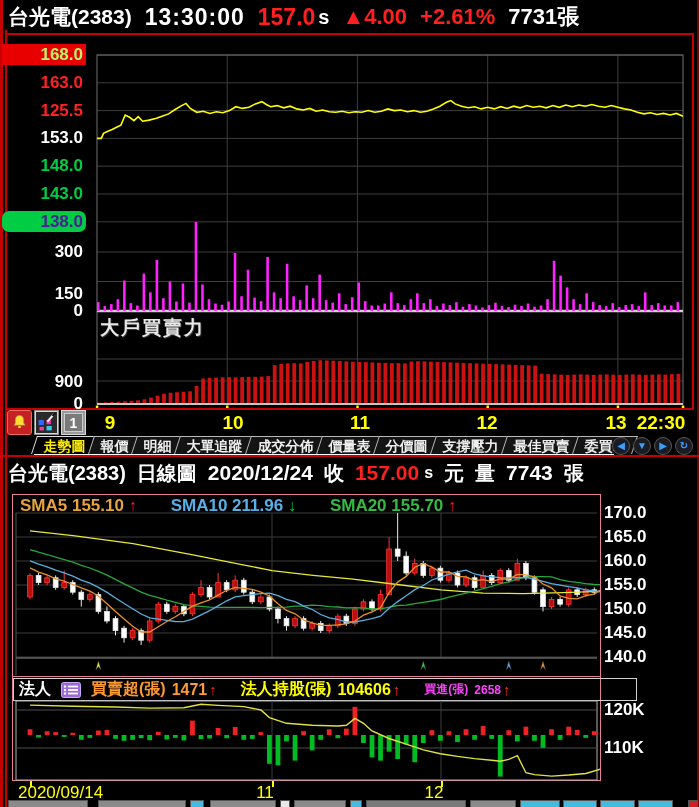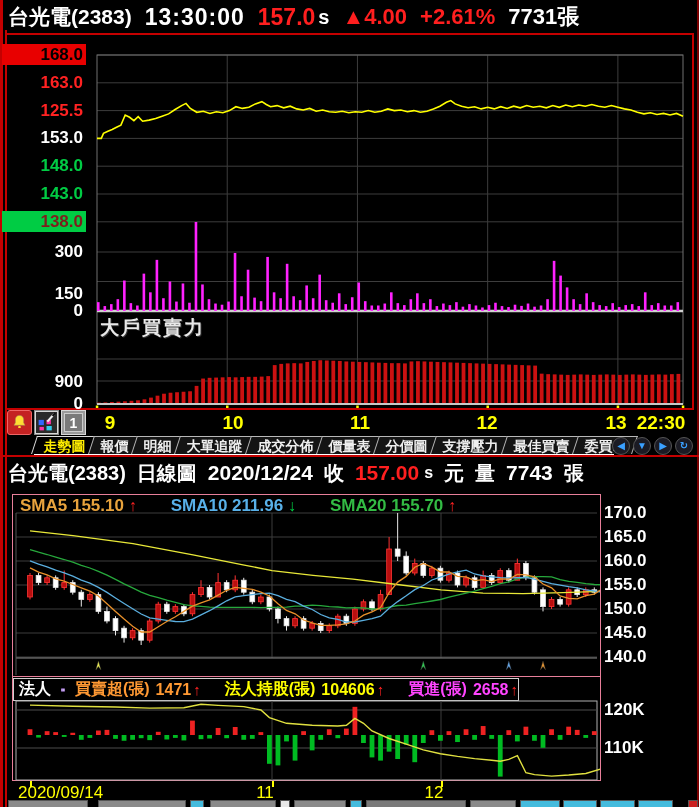--- a/index.html
+++ b/index.html
@@ -19,25 +19,25 @@
   #header1 .t  { color:#fff; font-size:21px; font-weight:bold; }
   #header1 .tm { color:#fff; font-size:23px; font-weight:bold; letter-spacing:1px; }
   #header1 .pr { color:#ff1f1f; font-size:23px; font-weight:bold; }
   #header1 .sfx{ color:#fff; font-size:20px; font-weight:bold; margin-left:-10px; }
   #header1 .chg{ color:#ff1f1f; font-size:22px; font-weight:bold; }
   #header1 .vol{ color:#fff; font-size:22px; font-weight:bold; }
 
   #chart-frame { left:5px; top:33px; width:689px; height:377px; border:2px solid #c40000; background:#000; }
 
   .axis-label { position:absolute; width:84px; text-align:right; padding:0 3px 0 0; font-size:17px; font-weight:bold; height:21px; line-height:21px; }
-  .axis-label.limit-up { color:#000000; background:#e80000;text-align:right; }
+  .axis-label.limit-up { color:#bef264; background:#e80000;text-align:right; }
   .axis-label.up { color:#ff2222; }
   .axis-label.flat { color:#fff; }
   .axis-label.down { color:#00cc44; }
-  .axis-label.limit-down { color:#7f1d1d; background:#00cc44; }
+  .axis-label.limit-down { color:#4c1d95; background:#00cc44;border-radius:7px; }
   .axis-label.wht { color:#fff; }
 
   #big-label { left:100px; top:315px; color:#e8e8e8; font-size:19px; font-weight:bold; letter-spacing:2px; text-shadow:1px 1px 0 #333; }
 
   .time-label { position:absolute; top:412px; transform:translateX(-50%); color:#ffff00; font-size:19px; font-weight:bold; white-space:nowrap; }
 
   
   #toolbar-icons { left:7px; top:410px; display:flex; gap:2px; }
   .tool-icon { width:25px; height:25px; display:flex; align-items:center; justify-content:center; }
   #icon-bell { background:#c42222; border:1px solid #e66; border-radius:3px; }
@@ -63,25 +63,25 @@
   #header2 .r  { color:#ff1f1f; font-size:21px; font-weight:bold; }
   #header2 .s  { color:#fff; font-size:16px; font-weight:bold; margin-left:-6px; }
 
   #pink-frame { left:12px; top:494px; width:589px; height:287px; border:1px solid #e87f9a; }
   #pink-divider { left:12px; top:676px; width:589px; height:1px; background:#e87f9a; }
 
   #sma-legend { left:20px; top:496px; height:20px; display:flex; gap:34px; white-space:nowrap; }
   #sma-legend .item { font-size:17px; font-weight:bold; }
   #sma-legend .dir { font-size:16px; }
 
-  #inst-box { left:13px; top:678px; width:506px; height:23px; border:1px solid #cfcfcf; display:flex; align-items:center; gap:10px; padding-left:5px; white-space:nowrap; }
+  #inst-box { left:13px; top:678px; width:624px; height:23px; border:1px solid #cfcfcf; display:flex; align-items:center; gap:10px; padding-left:5px; white-space:nowrap; }
   #inst-box .w { color:#fff; font-size:16px; font-weight:bold; }
   #inst-box .o { color:#ff9933; font-size:16px; font-weight:bold; }
   #inst-box .y { color:#ffff00; font-size:16px; font-weight:bold; }
-  #inst-box .m { color:#ff44ff; font-size:16px; font-weight:bold; }
+  #inst-box .m { color:#ff44ff; font-size:12px; font-weight:bold; }
   #inst-box .up { color:#ff2222; font-size:15px; font-weight:bold; }
 
   .right-label { position:absolute; left:604px; width:60px; color:#fff; font-size:17px; font-weight:bold; height:20px; line-height:20px; }
 
   .date-label { position:absolute; top:783px; color:#ffff00; font-size:17px; white-space:nowrap; }
   .date-tick { position:absolute; top:781px; width:2px; height:6px; background:#ffff00; }
 
   .tb-seg { position:absolute; top:800px; height:7px; border:1px solid #555; border-bottom:none; }
 </style>
 </head>

